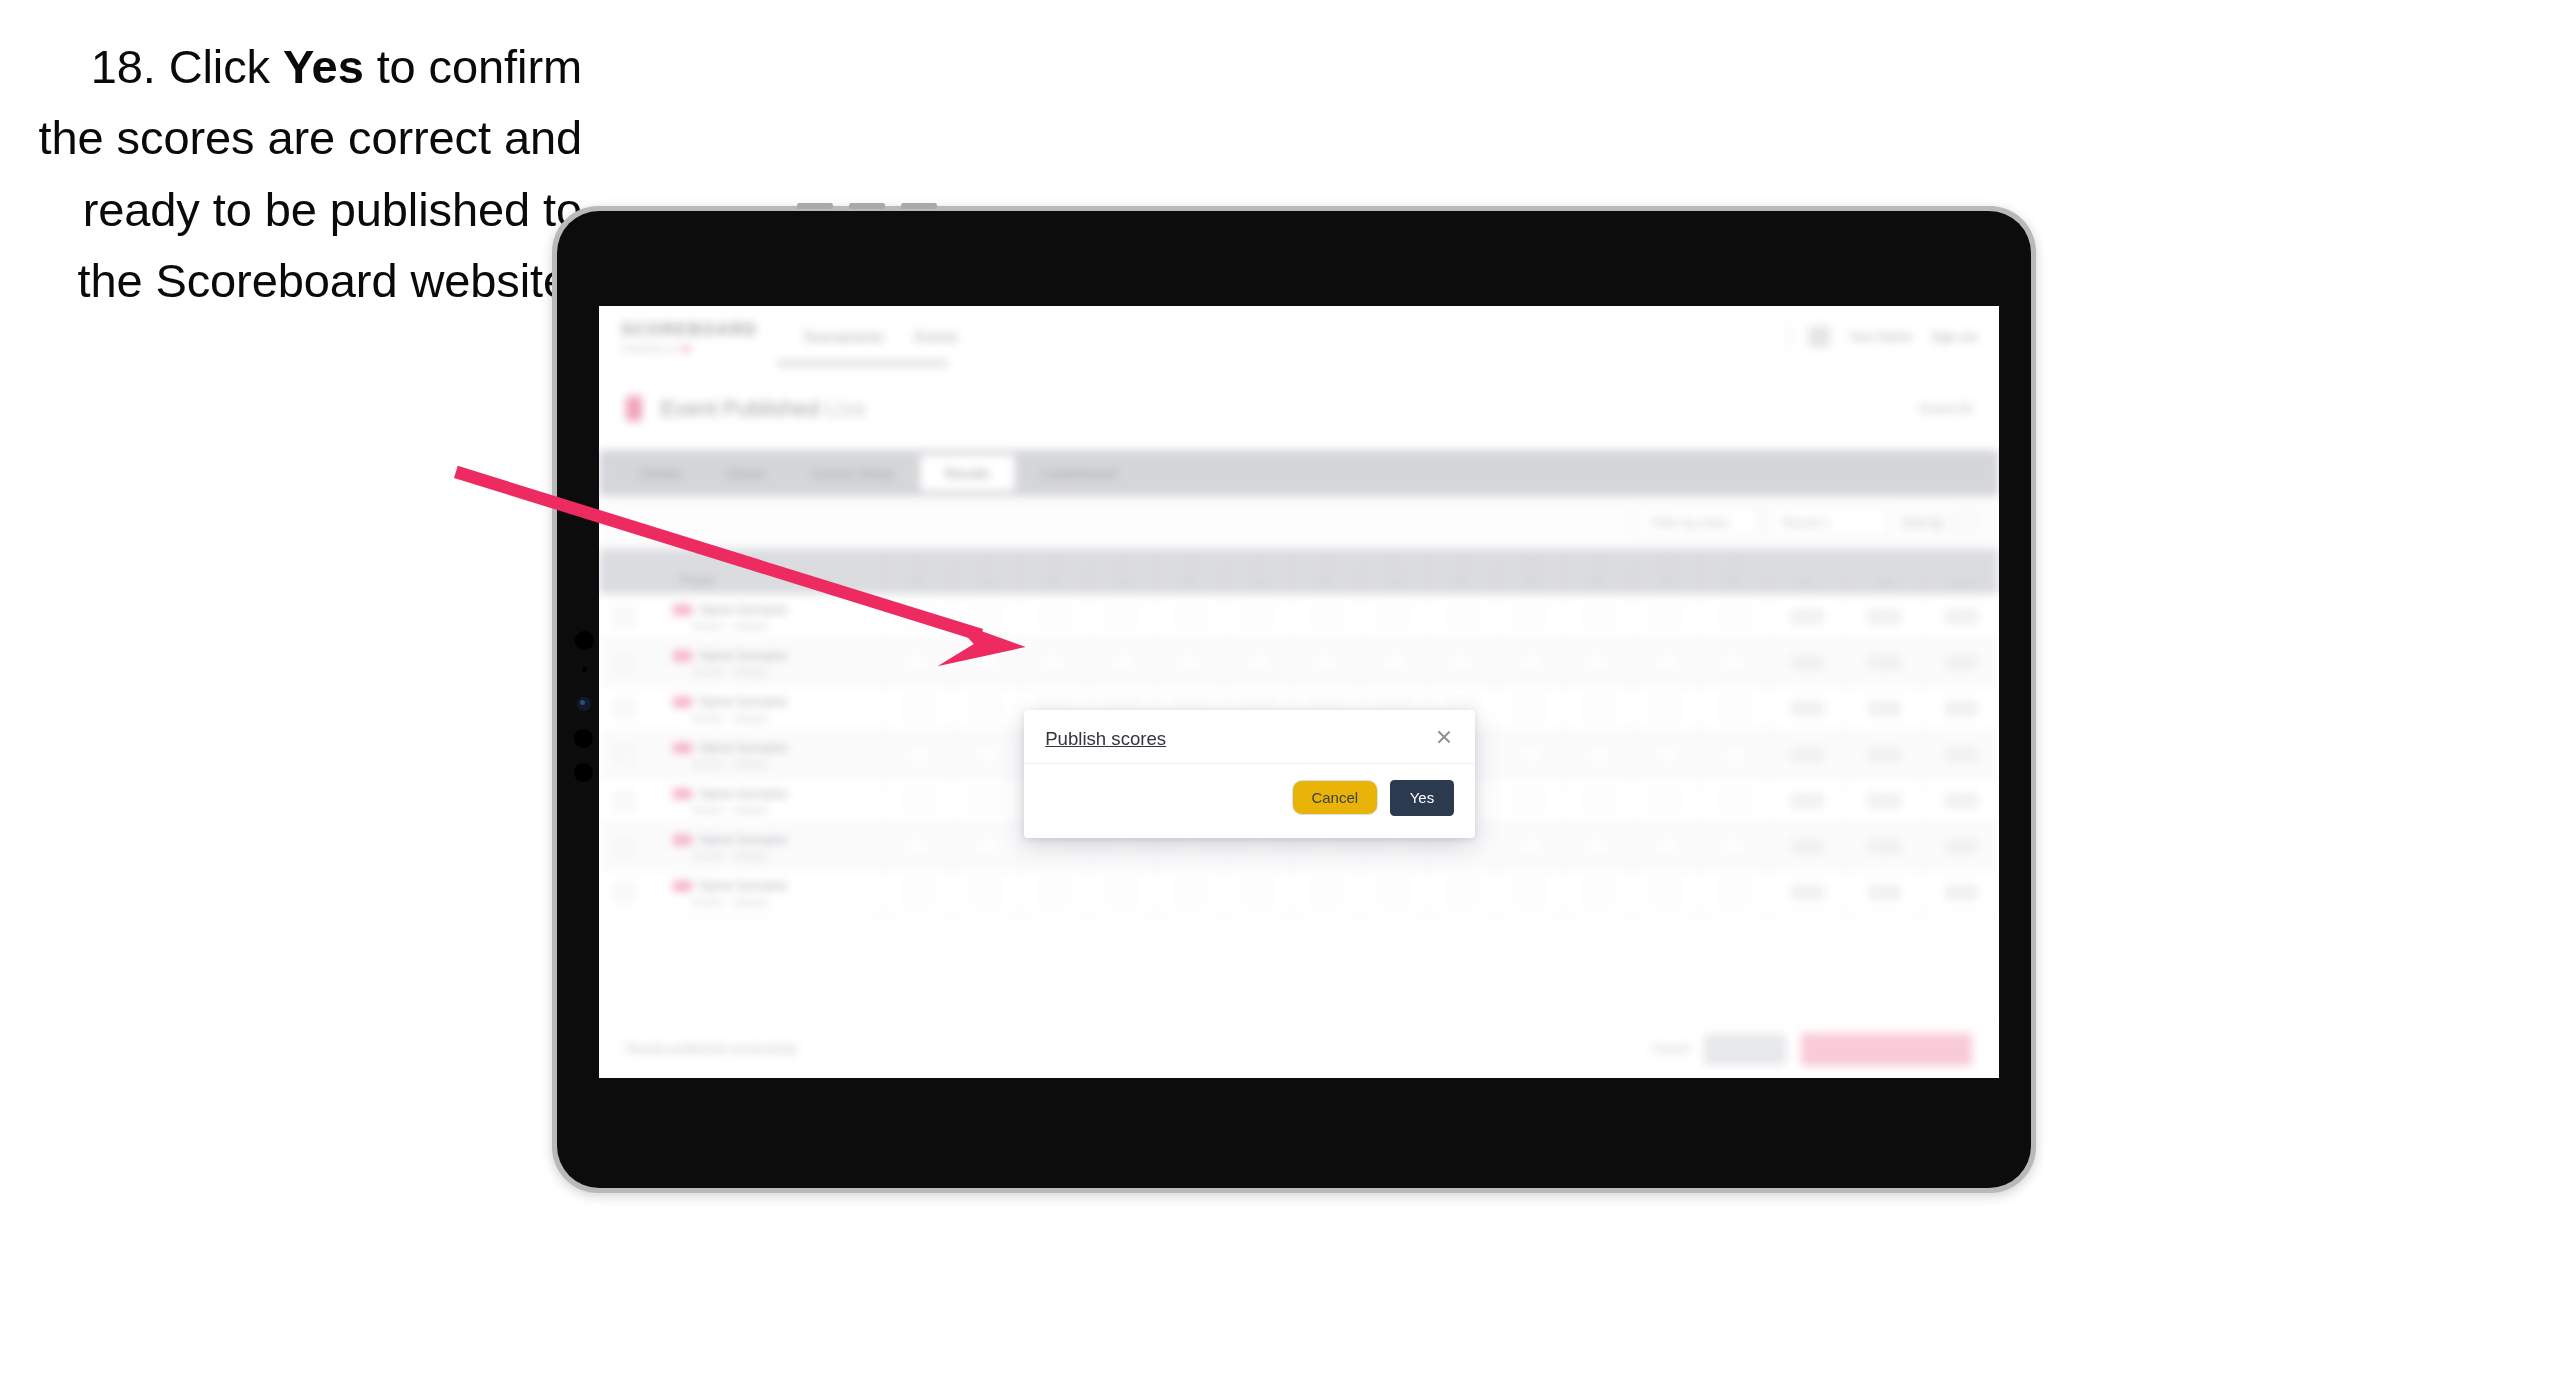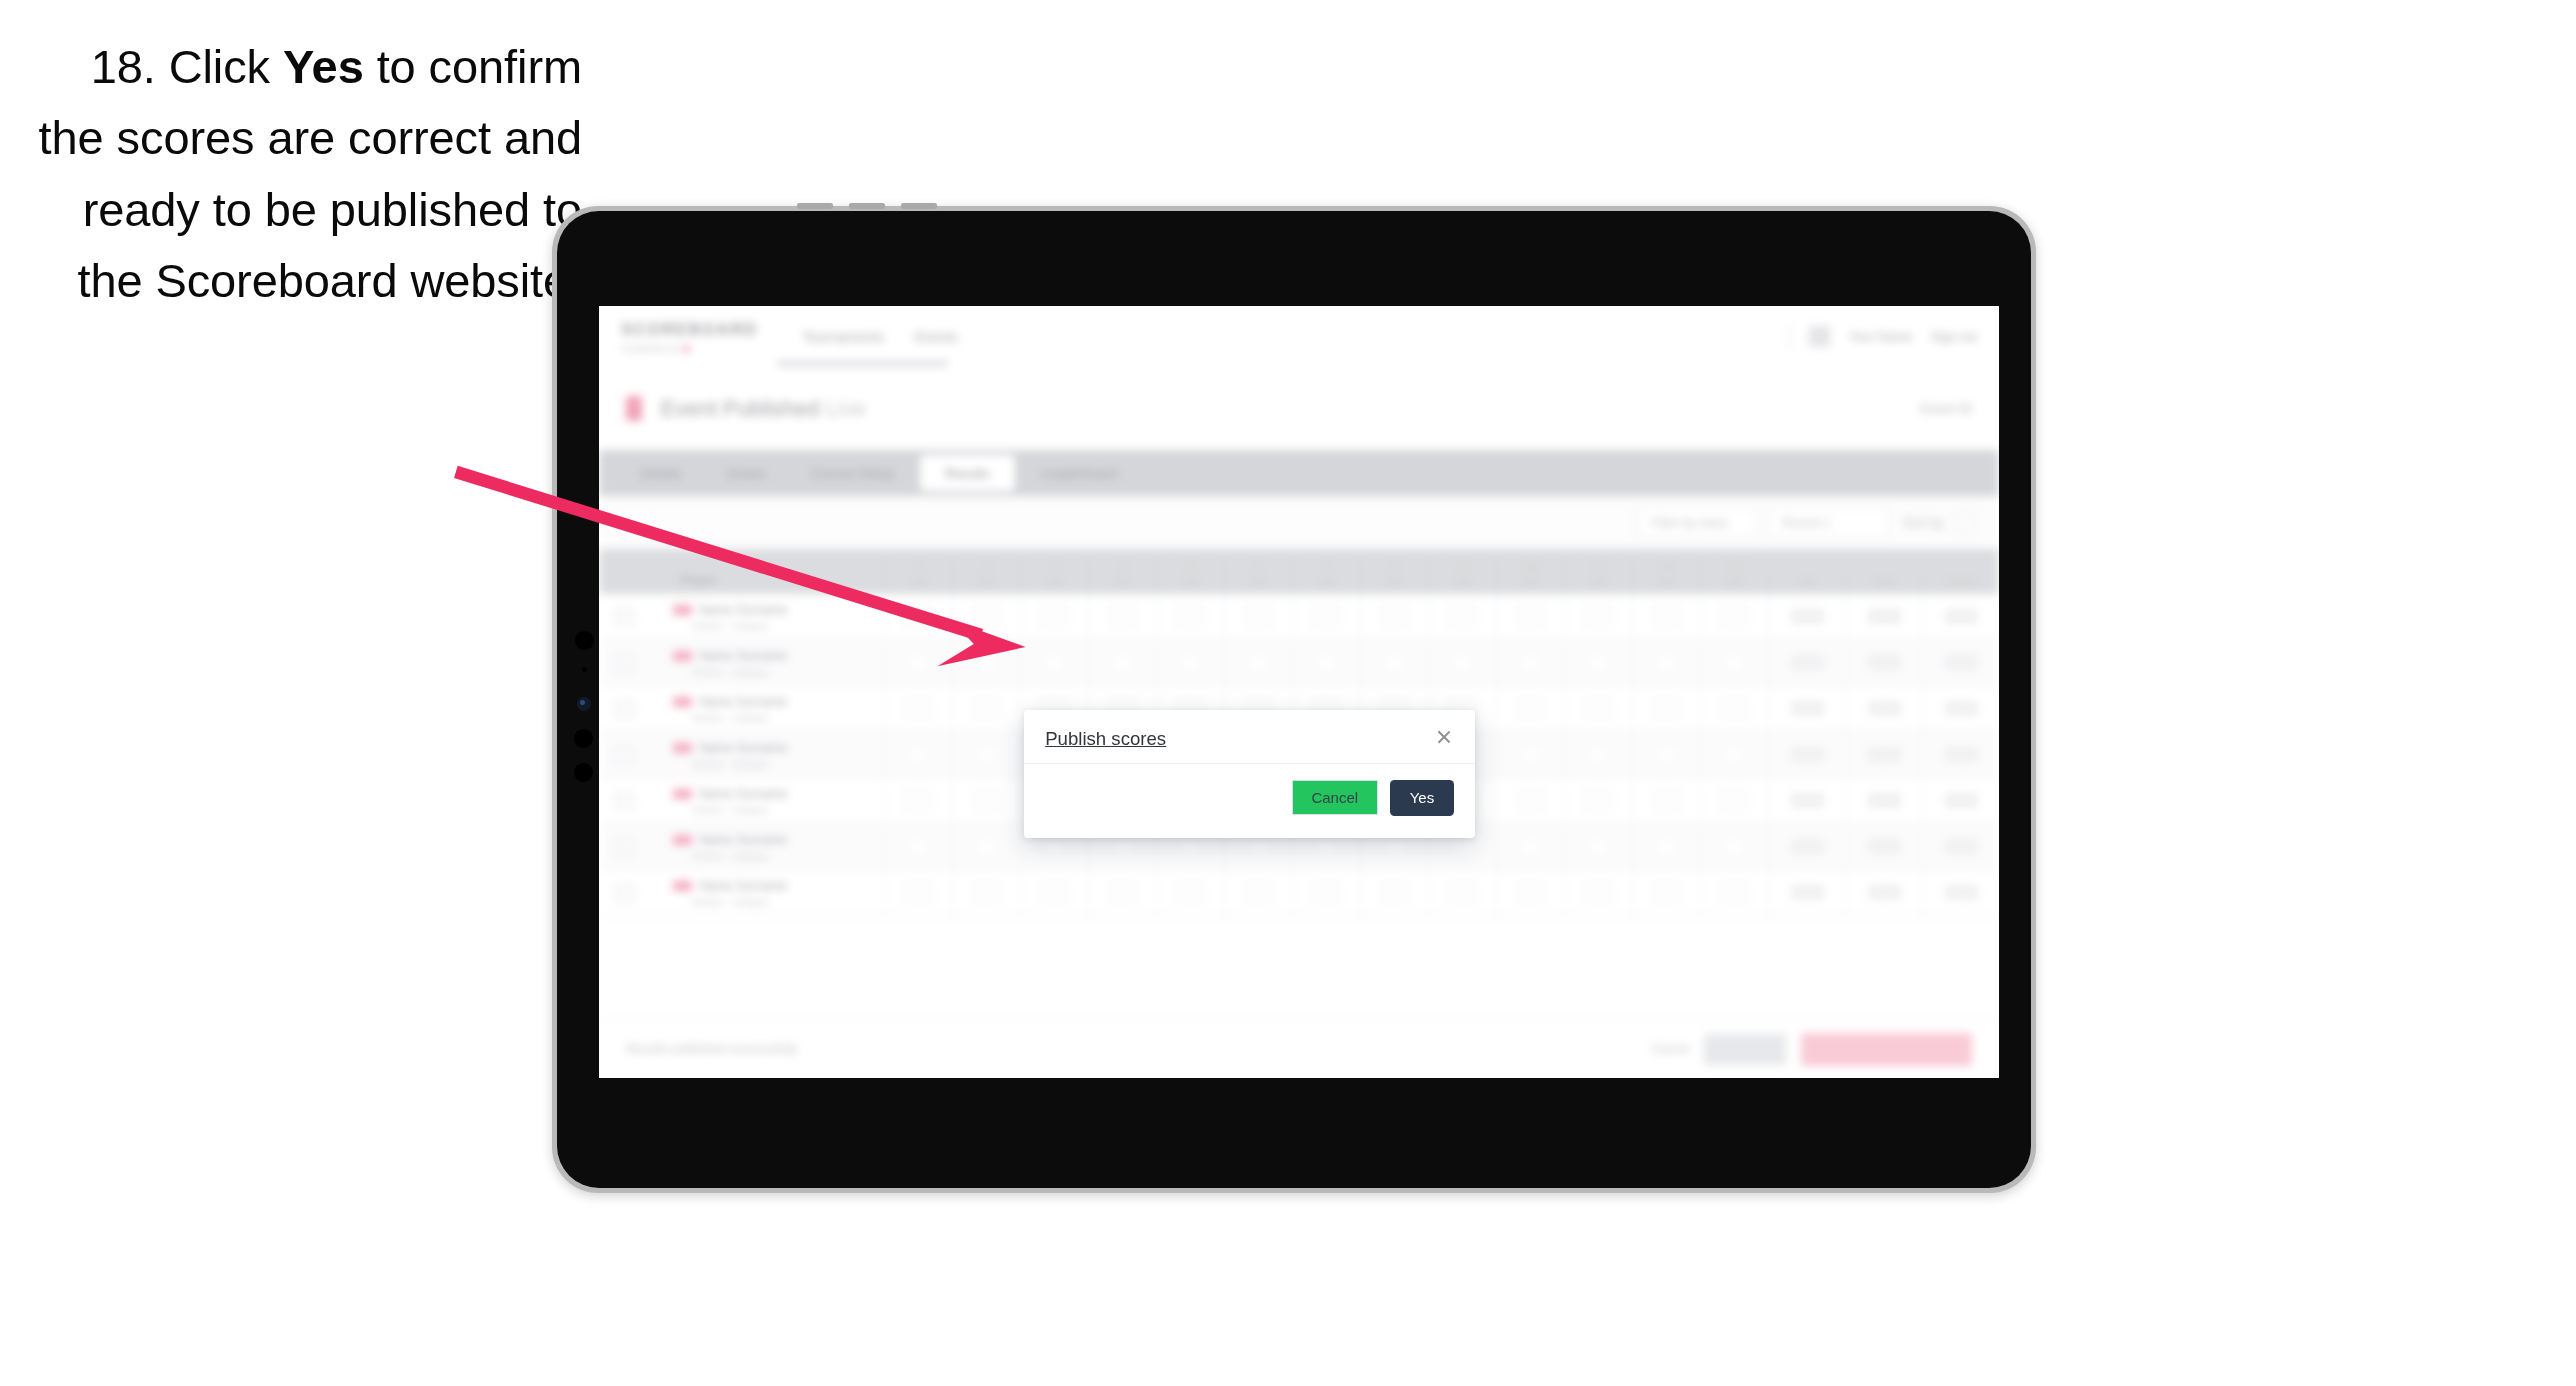--- a/index.html
+++ b/index.html
@@ -376,23 +376,23 @@
   .modal-foot {
     display: flex;
     justify-content: flex-end;
     align-items: center;
     gap: 12px;
     padding: 16.3px 21px 22px 21px;
   }
   .btn-cancel {
     font-size: 15px;
     color: #3b3f47;
-    background: #22c55e;
+    background: #eab308;
     border: 1.2px solid #d7e0f0;
-    border-radius: 1px;
+    border-radius: 10px;
     padding: 8.2px 18.6px;
     cursor: pointer;
     font-family: "Liberation Sans", sans-serif;
     line-height: 1.1;
   }
   .btn-yes {
     font-size: 15px;
     color: #ffffff;
     background: #2c3a4f;
     border: none;

